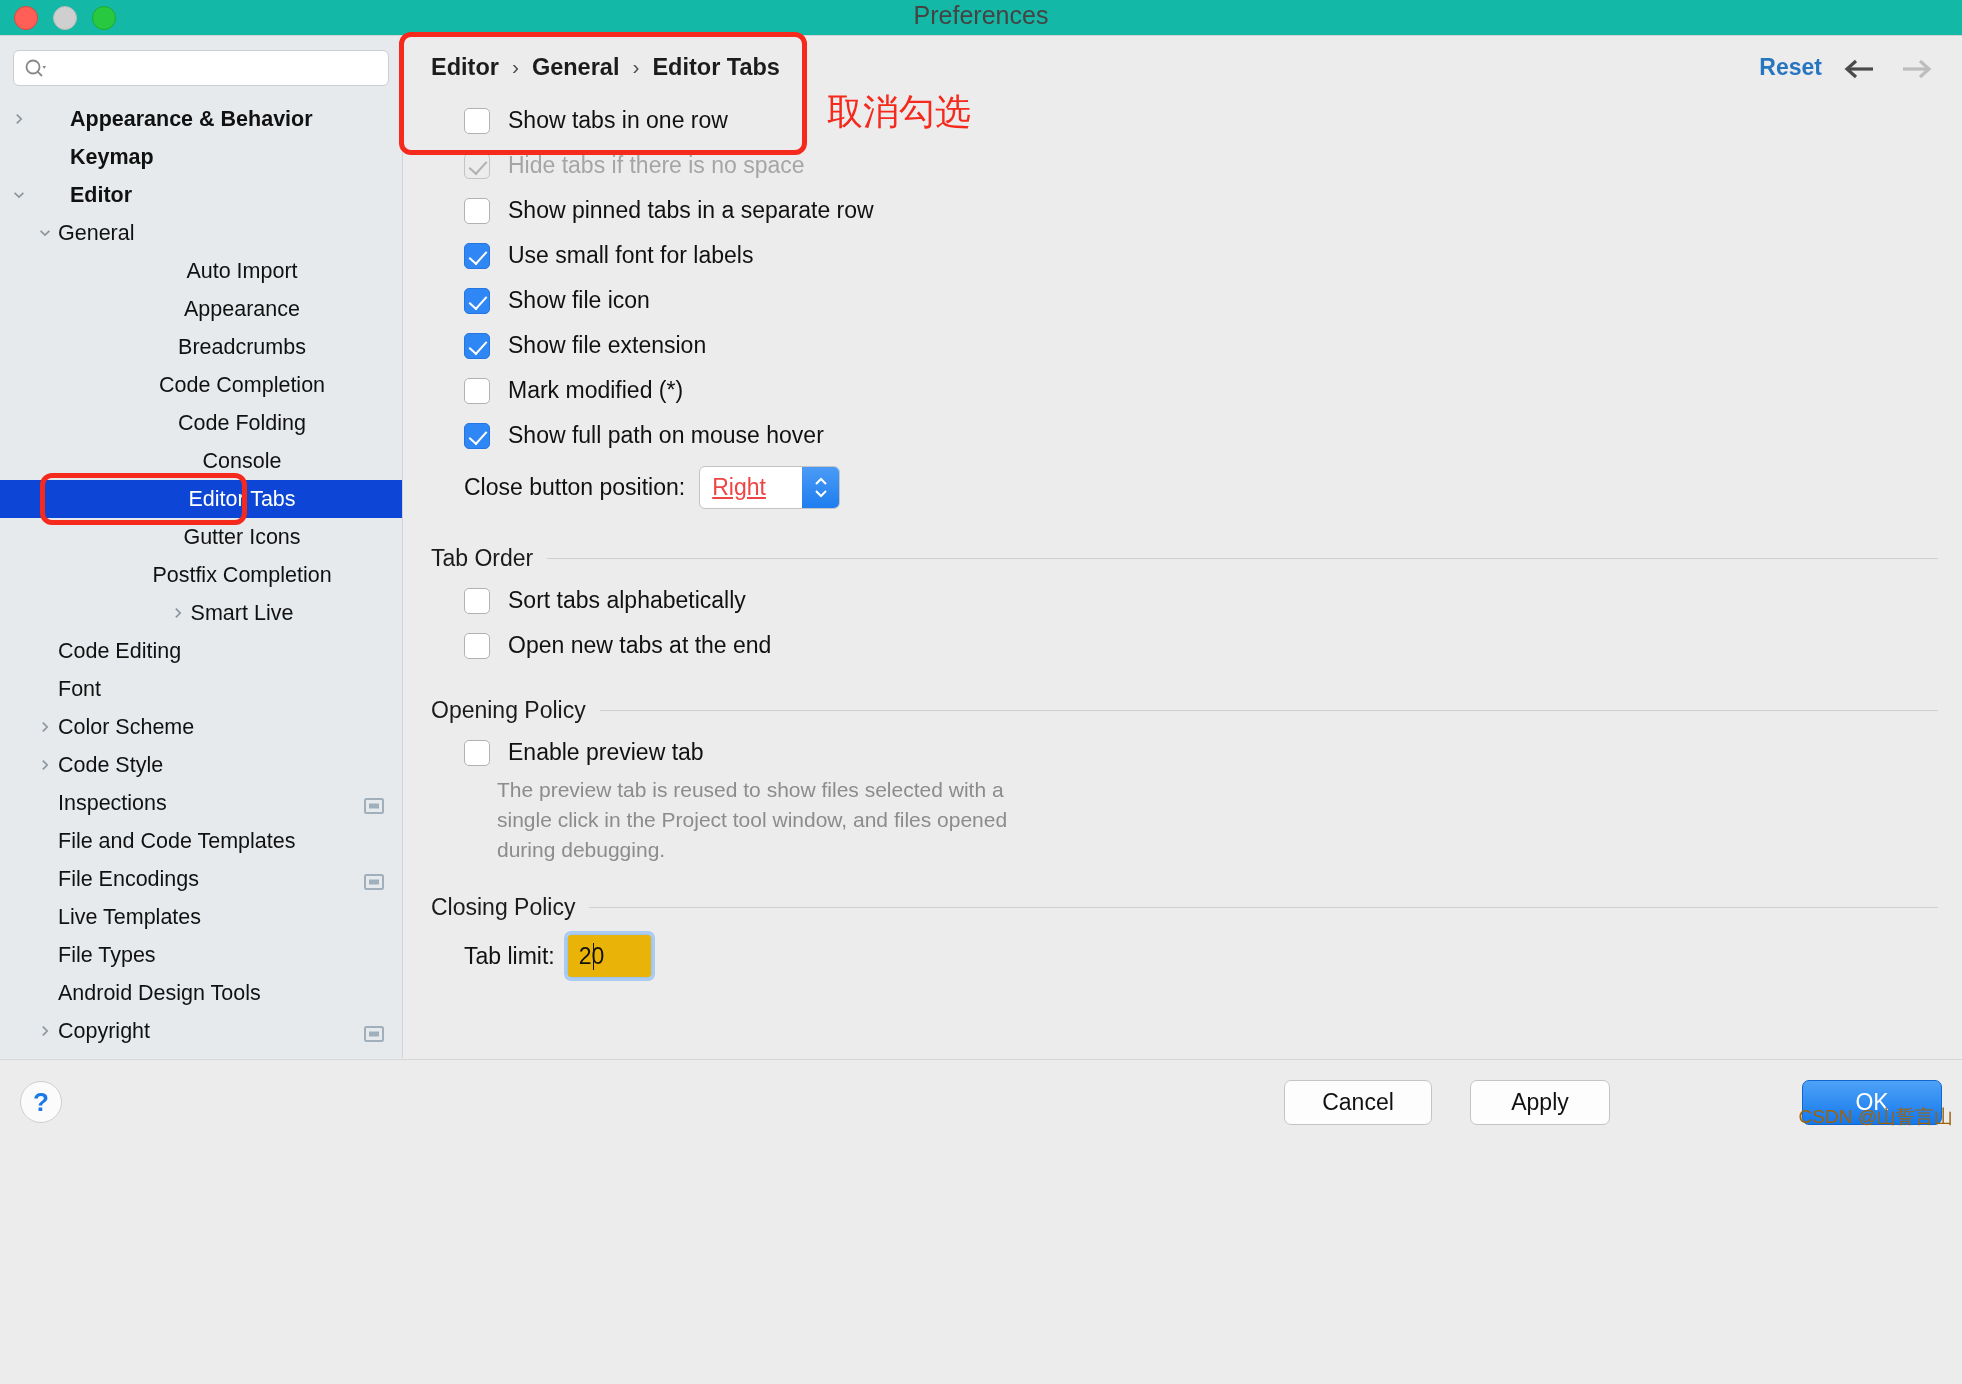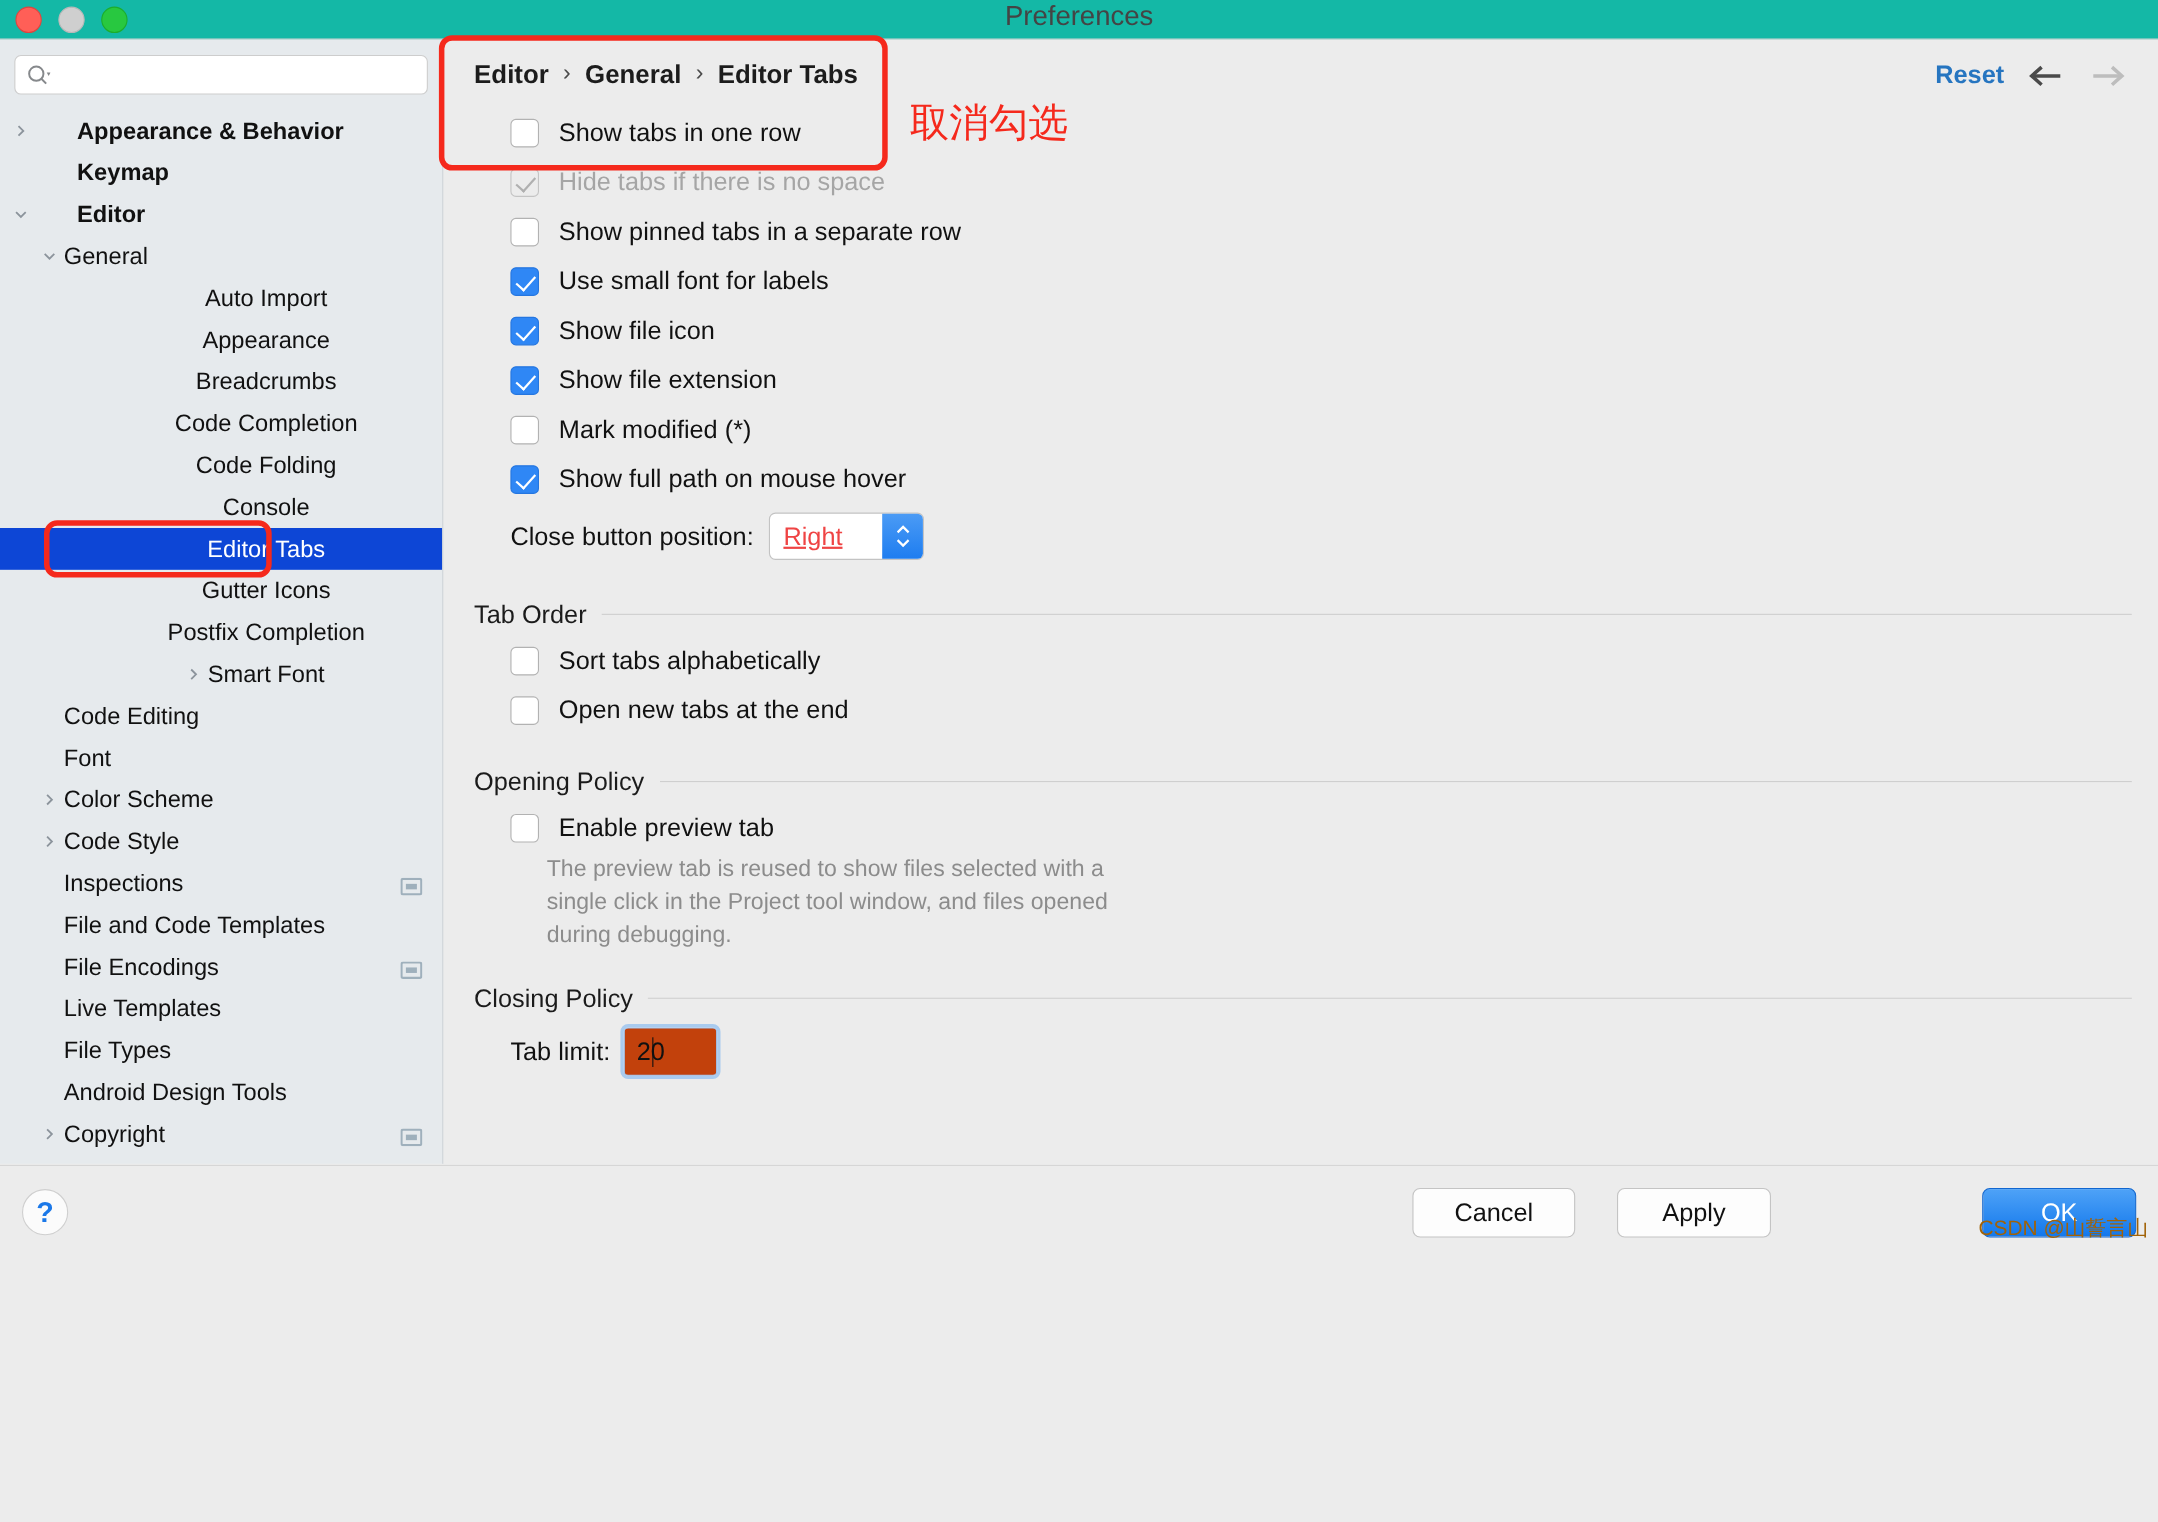--- a/index.html
+++ b/index.html
@@ -206,21 +206,21 @@
   }
 
   .tablimit-row {
     display: flex; align-items: center;
     height: 58px; padding-left: 33px;
   }
   .tablimit-label { font-size: 23px; color: #111; margin-right: 12px; }
   .tablimit-field {
     position: relative;
     width: 85px; height: 44px;
-    background: #c2410c;
+    background: #eab308;
     border: 1px solid #9ec3ef;
     border-radius: 4px;
     outline: 3px solid #a9cbef;
     display: flex; align-items: center;
   }
   .tablimit-value {
     padding-left: 11px; font-size: 23px; color: #111;
     position: relative;
   }
   .caret {
@@ -375,21 +375,21 @@
         <div class="tree-row lvl2">
           <span class="twisty"></span>
           <span>Postfix Completion</span>
         </div>
         <div class="tree-row lvl2">
           <span class="twisty">
             <svg viewBox="0 0 16 16" width="14" height="14">
               <polyline points="5.5,3 10.5,8 5.5,13" fill="none" stroke="currentColor" stroke-width="1.9"></polyline>
             </svg>
           </span>
-          <span>Smart Font</span>
+          <span>Smart Live</span>
         </div>
         <div class="tree-row lvl1">
           <span class="twisty"></span>
           <span>Code Editing</span>
         </div>
         <div class="tree-row lvl1">
           <span class="twisty"></span>
           <span>Font</span>
         </div>
         <div class="tree-row lvl1">

